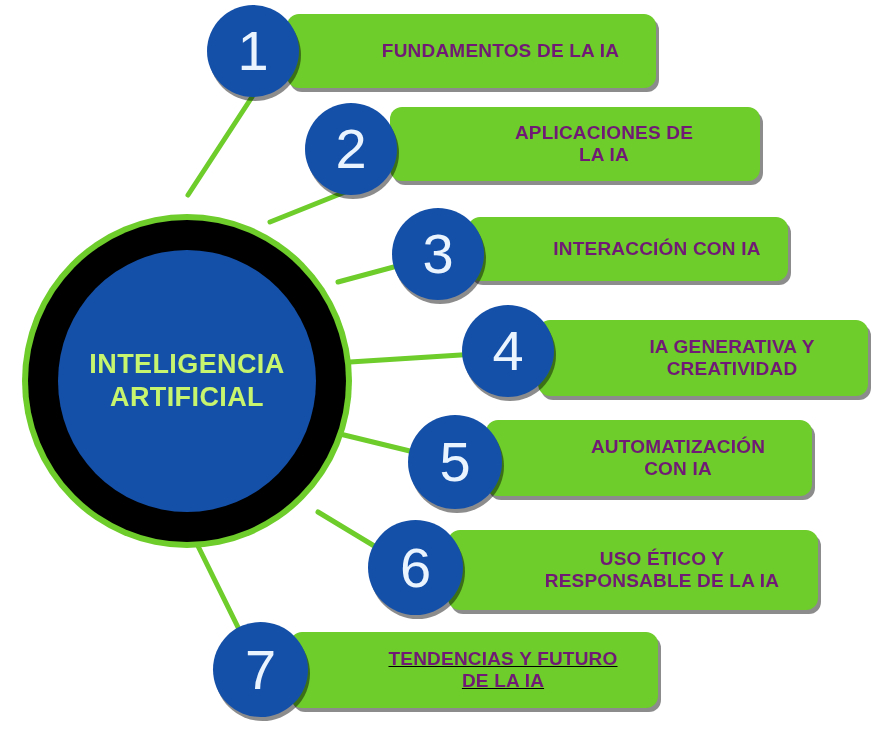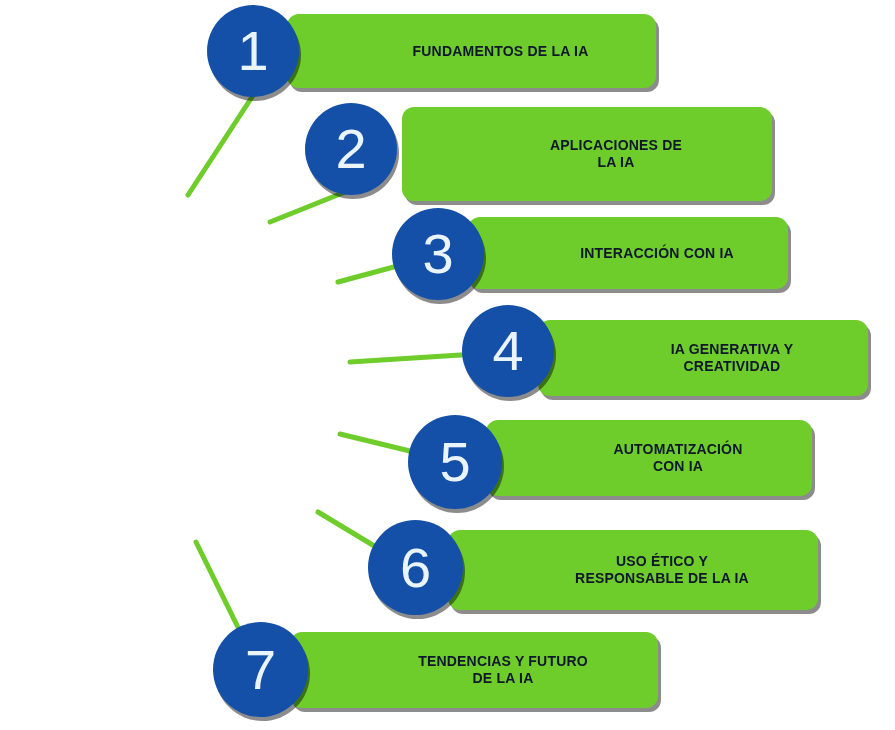--- a/index.html
+++ b/index.html
@@ -73,23 +73,23 @@
     position: absolute;
     background: #6ecc2b;
     border-radius: 12px;
     box-shadow: 3px 4px 0 rgba(0,0,0,0.45);
     display: flex;
     align-items: center;
     justify-content: center;
     box-sizing: border-box;
   }
   .bar-label {
-    color: #0f172a;
+    color: #701a75;
     font-weight: bold;
-    font-size: 14px;
+    font-size: 19px;
     line-height: 1.18;
     text-align: center;
     white-space: pre-line;
     letter-spacing: 0.2px;
   }
   .bubble {
     position: absolute;
     border-radius: 50%;
     background: #1550a8;
     box-shadow: 2px 4px 0 rgba(0,0,0,0.45);
@@ -116,36 +116,44 @@
   <svg id="connector-layer" width="895" height="730" viewBox="0 0 895 730">
       <line x1="188" y1="195" x2="252" y2="97" stroke="#6ecc2b" stroke-width="5" stroke-linecap="round"></line>
       <line x1="270" y1="222" x2="350" y2="190" stroke="#6ecc2b" stroke-width="5" stroke-linecap="round"></line>
       <line x1="338" y1="282" x2="438" y2="255" stroke="#6ecc2b" stroke-width="5" stroke-linecap="round"></line>
       <line x1="350" y1="362" x2="508" y2="352" stroke="#6ecc2b" stroke-width="5" stroke-linecap="round"></line>
       <line x1="340" y1="434" x2="455" y2="462" stroke="#6ecc2b" stroke-width="5" stroke-linecap="round"></line>
       <line x1="318" y1="512" x2="414" y2="570" stroke="#6ecc2b" stroke-width="5" stroke-linecap="round"></line>
       <line x1="196" y1="542" x2="258" y2="668" stroke="#6ecc2b" stroke-width="5" stroke-linecap="round"></line>
     </svg>
 
+  <div class="hub">
+    <div class="hub-mid">
+      <div class="hub-core">
+        <div class="hub-label">INTELIGENCIA
+ARTIFICIAL</div>
+      </div>
+    </div>
+  </div>
 
   <div id="branches">
       <div class="bar indent-left" style="left: 287px; top: 14px; width: 369px; height: 74px;">
         <div class="bar-label">FUNDAMENTOS DE LA IA</div>
       </div>
       <div class="bubble" style="left: 207px; top: 5px; width: 92px; height: 92px;">
         <span class="bubble-num">1</span>
       </div>
-      <div class="bar indent-left" style="left: 402px; top: 107px; width: 370px; height: 94px;">
+      <div class="bar indent-left" style="left: 390px; top: 107px; width: 370px; height: 74px;">
         <div class="bar-label">APLICACIONES DE
 LA IA</div>
       </div>
       <div class="bubble" style="left: 305px; top: 103px; width: 92px; height: 92px;">
         <span class="bubble-num">2</span>
       </div>
-      <div class="bar indent-left" style="left: 468px; top: 217px; width: 320px; height: 72px;">
+      <div class="bar indent-left" style="left: 468px; top: 217px; width: 320px; height: 64px;">
         <div class="bar-label">INTERACCIÓN CON IA</div>
       </div>
       <div class="bubble" style="left: 392px; top: 208px; width: 92px; height: 92px;">
         <span class="bubble-num">3</span>
       </div>
       <div class="bar indent-left" style="left: 538px; top: 320px; width: 330px; height: 76px;">
         <div class="bar-label">IA GENERATIVA Y
 CREATIVIDAD</div>
       </div>
       <div class="bubble" style="left: 462px; top: 305px; width: 92px; height: 92px;">
@@ -158,21 +166,21 @@
       <div class="bubble" style="left: 408px; top: 415px; width: 94px; height: 94px;">
         <span class="bubble-num">5</span>
       </div>
       <div class="bar indent-left" style="left: 448px; top: 530px; width: 370px; height: 80px;">
         <div class="bar-label">USO ÉTICO Y
 RESPONSABLE DE LA IA</div>
       </div>
       <div class="bubble" style="left: 368px; top: 520px; width: 95px; height: 95px;">
         <span class="bubble-num">6</span>
       </div>
-      <div class="bar indent-left" style="left: 290px; top: 632px; width: 368px; height: 76px;">
+      <div class="bar indent-left" style="left: 290px; top: 632px; width: 368px; height: 76px; text-decoration: underline;">
         <div class="bar-label">TENDENCIAS Y FUTURO
 DE LA IA</div>
       </div>
       <div class="bubble" style="left: 213px; top: 622px; width: 95px; height: 95px;">
         <span class="bubble-num">7</span>
       </div>
     </div>
 
 </div>
 

